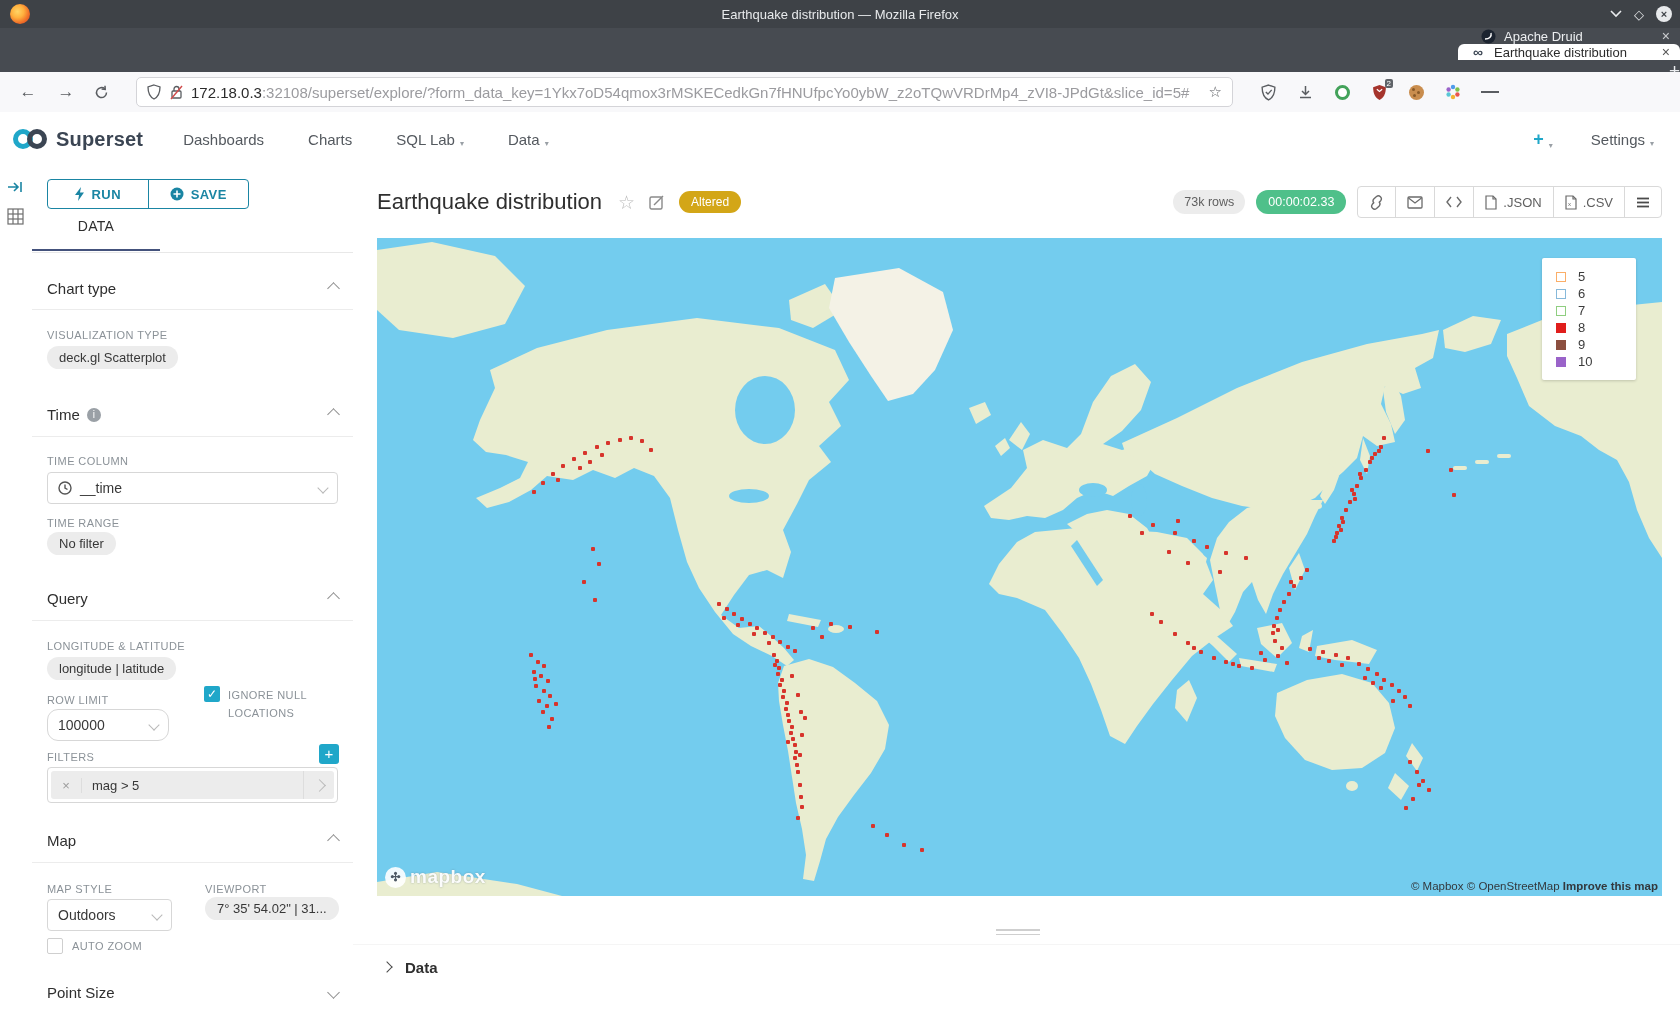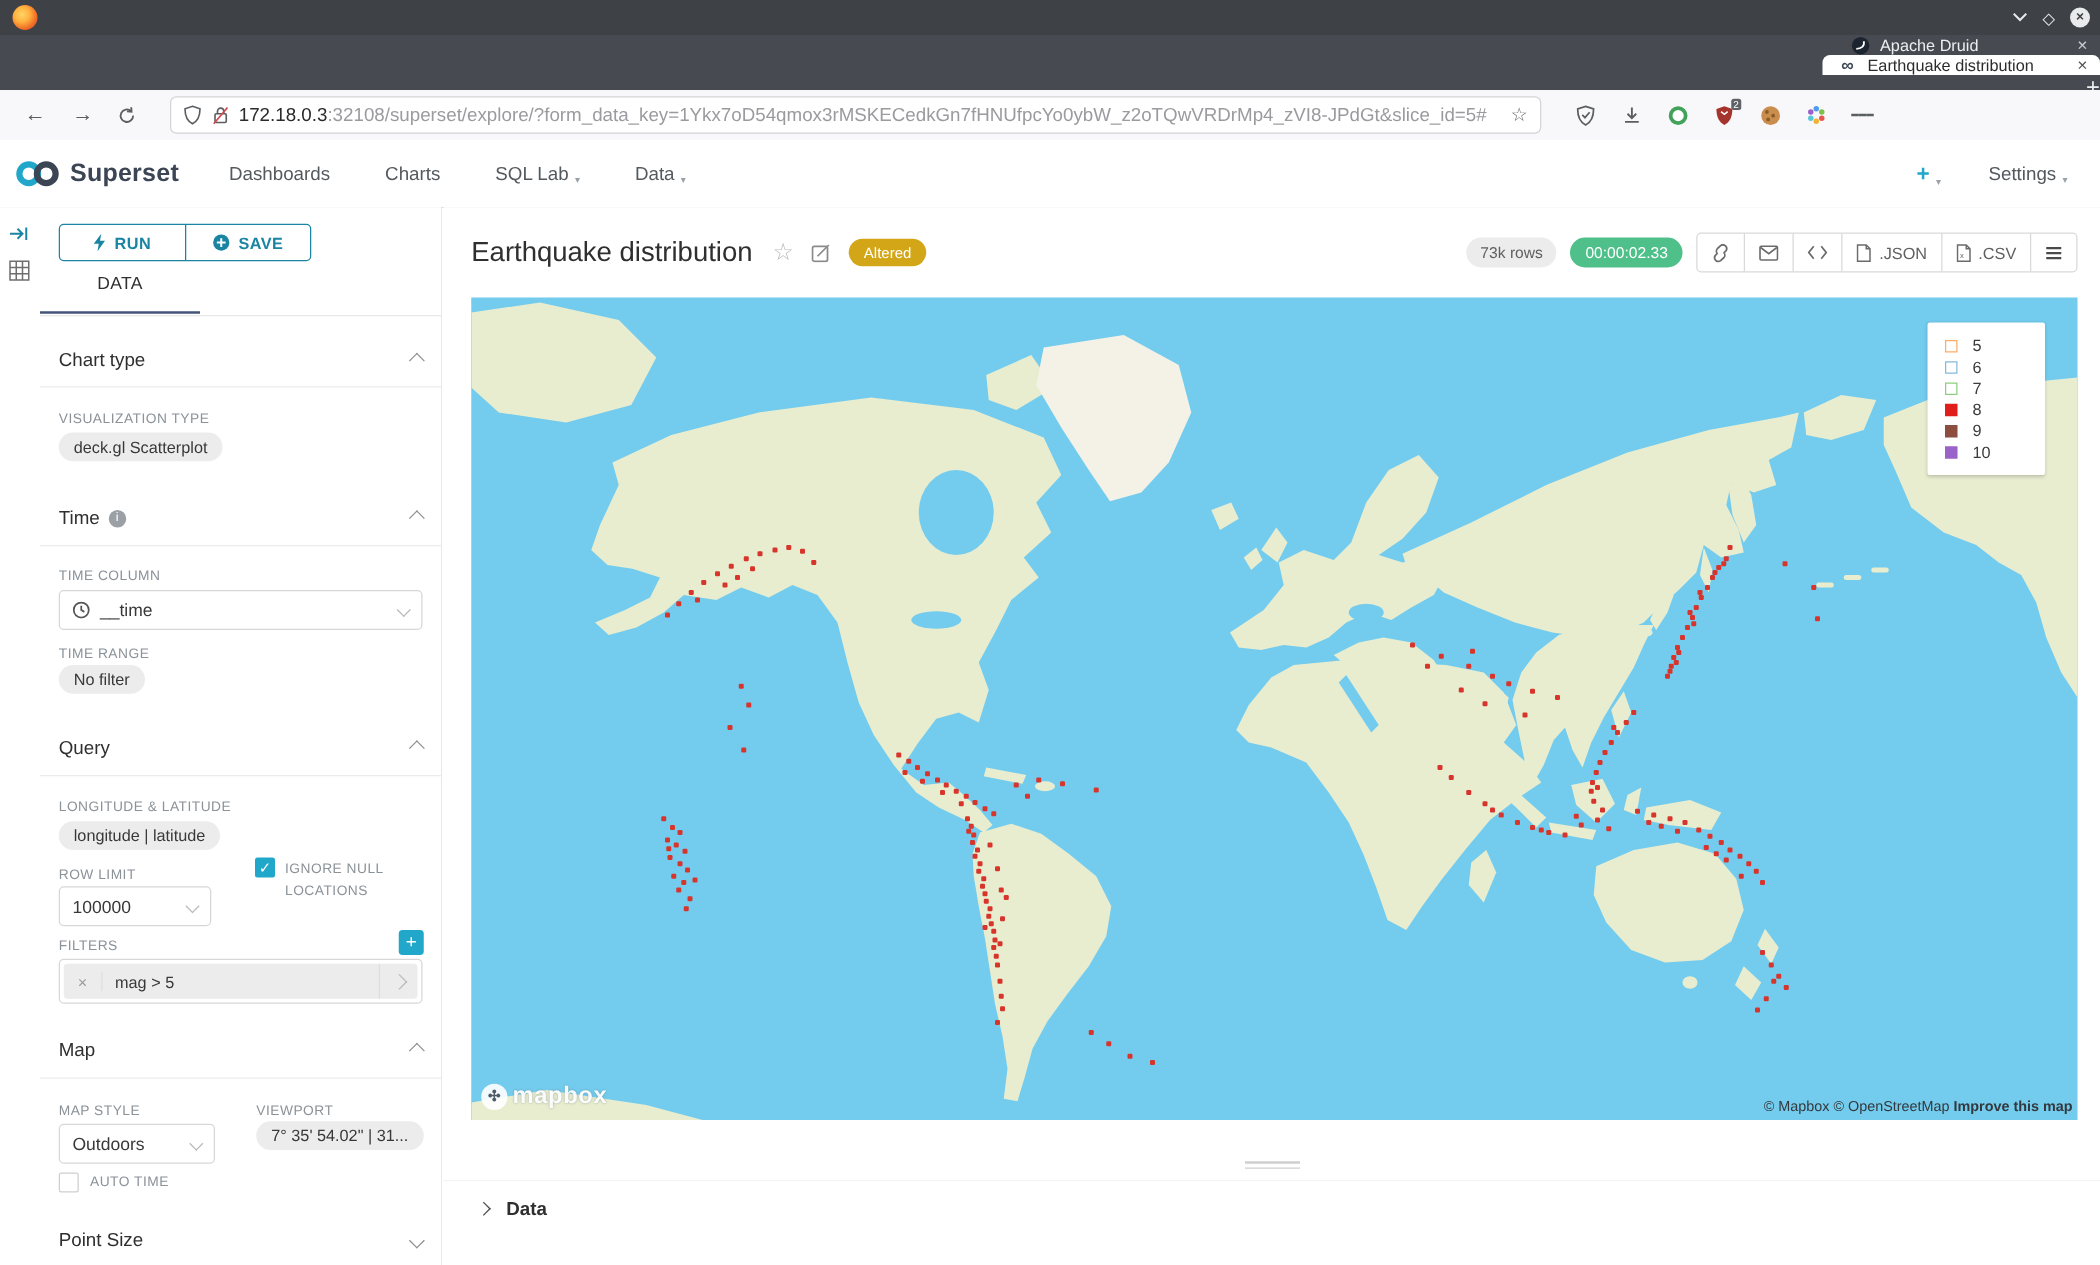--- a/index.html
+++ b/index.html
@@ -120,20 +120,21 @@
 
   svg{display:block;}
 </style>
 </head>
 <body>
 
 <div class="screen">
 
   <div class="titlebar">
     <div class="ff-logo"></div>
+    <div class="win-title">Earthquake distribution — Mozilla Firefox</div>
     <div class="win-controls">
       <span class="wc-min">
           <svg width="12" height="8" viewBox="0 0 12 8">
             <path d="M1,1 L6,6 L11,1" fill="none" stroke="#e8eaec" stroke-width="1.6"></path>
           </svg>
         </span>
       <span class="wc-max">◇</span>
       <span class="wc-close">×</span>
     </div>
   </div>
@@ -335,21 +336,21 @@
       <div class="pill" style="left:15px;top:366px;">No filter</div>
 
       <div class="sec-head" style="top:424px;">
         <span>Query</span>
           <span class="chev up"></span>
       </div>
       <div class="divider" style="top:454px;"></div>
       <div class="ctl-label" style="left:15px;top:474px;">LONGITUDE &amp; LATITUDE</div>
       <div class="pill" style="left:15px;top:491px;">longitude | latitude</div>
       <div class="ctl-label" style="left:15px;top:528px;">ROW LIMIT</div>
-      <div class="selectbox" style="left:15px;top:543px;width:122px;">
+      <div class="selectbox" style="left:15px;top:543px;width:122px;border-radius:11px;">
         <span>100000</span>
           <span class="chev down"></span>
       </div>
       <div style="position:absolute;left:172px;top:520px;display:flex;gap:8px;">
         <span class="checkbox checked">✓</span>
         <span style="font-size:11px;color:#8b9298;line-height:18px;letter-spacing:.4px;">
           <span>IGNORE NULL</span><br><span>LOCATIONS</span>
         </span>
       </div>
       <div class="ctl-label" style="left:15px;top:585px;">FILTERS</div>
@@ -371,21 +372,21 @@
       <div class="divider" style="top:696px;"></div>
       <div class="ctl-label" style="left:15px;top:717px;">MAP STYLE</div>
       <div class="selectbox" style="left:15px;top:733px;width:125px;">
         <span>Outdoors</span>
           <span class="chev down"></span>
       </div>
       <div class="ctl-label" style="left:173px;top:717px;">VIEWPORT</div>
       <div class="pill" style="left:173px;top:731px;max-width:110px;white-space:nowrap;overflow:hidden;">7° 35' 54.02" | 31...</div>
       <div style="position:absolute;left:15px;top:772px;display:flex;gap:9px;align-items:center;">
         <span class="checkbox unchecked"></span>
-        <span style="font-size:11px;color:#8b9298;letter-spacing:.4px;">AUTO TIME</span>
+        <span style="font-size:11px;color:#8b9298;letter-spacing:.4px;">AUTO ZOOM</span>
       </div>
 
       <div class="sec-head" style="top:818px;">
         <span>Point Size</span>
           <span class="chev down"></span>
       </div>
     </aside>
 
     <main class="main">
       <div class="chart-header">

